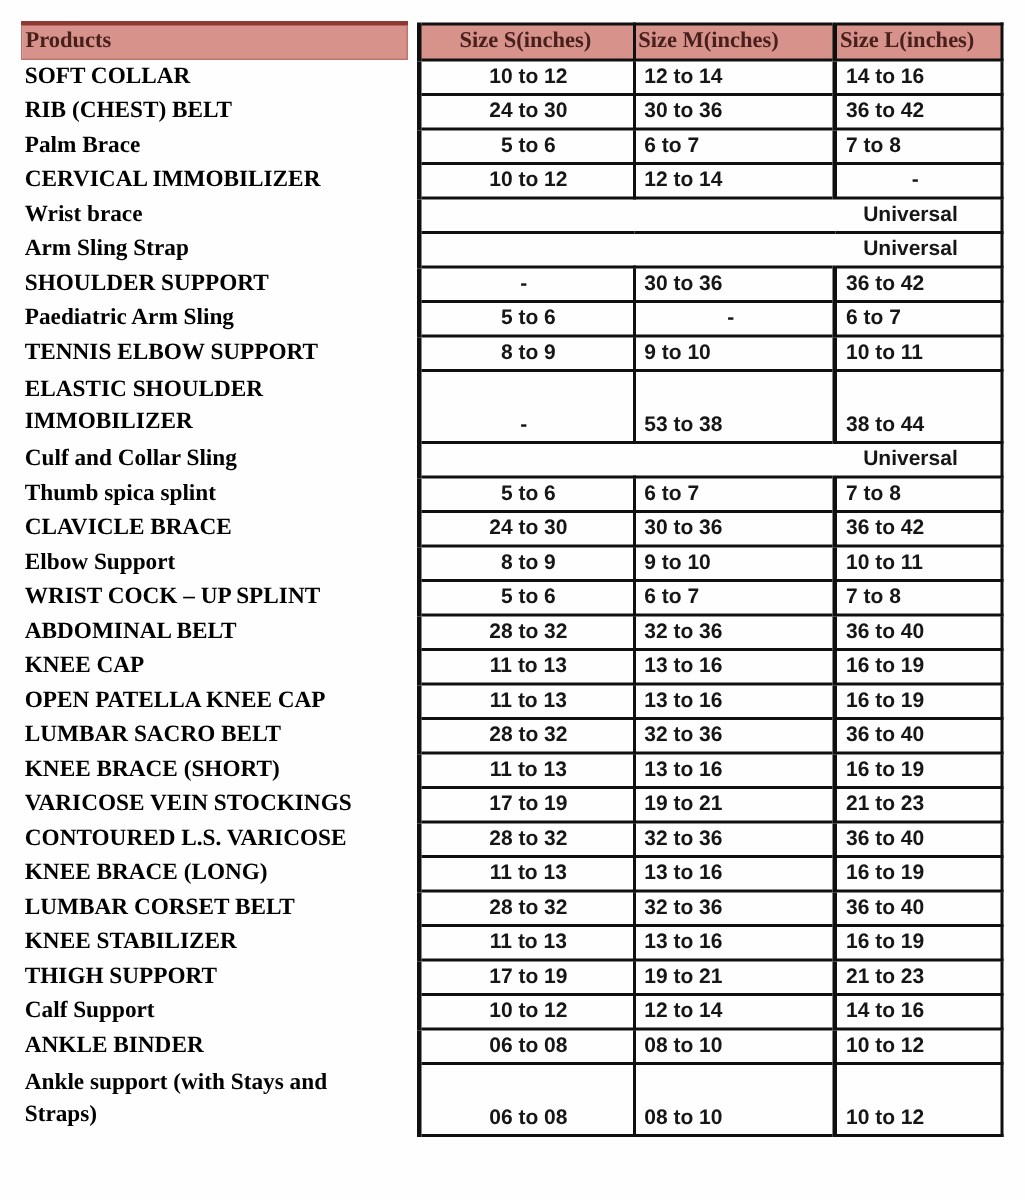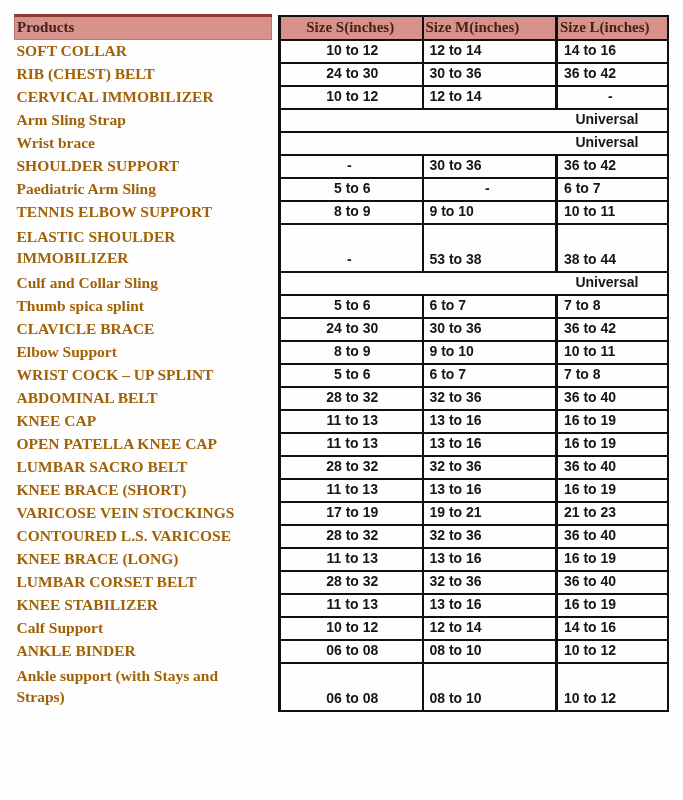--- a/index.html
+++ b/index.html
@@ -53,21 +53,21 @@
   th.size-h.s-col, td.size.s-col { border-left-width: 3px; text-align: center; }
   th.size-h.l-col, td.size.l-col { border-left-width: 3px; }
 
   
   tbody tr { height: 23px; }
   tbody tr.tall { height: 48px; }
   td.product {
     border: none;
     font-size: 15.5px;
     font-weight: 600;
-    color: #a16207;
+    color: #000000;
     padding: 0 2px 0 2px;
     line-height: 1.35;
     vertical-align: middle;
   }
   td.size {
     border: 2px solid var(--grid);
     font-family: "Liberation Sans", "DejaVu Sans", sans-serif;
     font-size: 14px;
     font-weight: 600;
     color: #161616;
@@ -110,33 +110,40 @@
           <td class="size l-col">14 to 16</td>
         </tr>
         <tr>
           <td class="product">RIB (CHEST) BELT</td>
           <td class="gap"></td>
           <td class="size s-col">24 to 30</td>
           <td class="size">30 to 36</td>
           <td class="size l-col">36 to 42</td>
         </tr>
         <tr>
+          <td class="product">Palm Brace</td>
+          <td class="gap"></td>
+          <td class="size s-col">5 to 6</td>
+          <td class="size">6 to 7</td>
+          <td class="size l-col">7 to 8</td>
+        </tr>
+        <tr>
           <td class="product">CERVICAL IMMOBILIZER</td>
           <td class="gap"></td>
           <td class="size s-col">10 to 12</td>
           <td class="size">12 to 14</td>
           <td class="size l-col dash">-</td>
         </tr>
         <tr>
+          <td class="product">Wrist brace</td>
+          <td class="gap"></td>
+          <td class="size s-col universal" colspan="3">Universal</td>
+        </tr>
+        <tr>
           <td class="product">Arm Sling Strap</td>
-          <td class="gap"></td>
-          <td class="size s-col universal" colspan="3">Universal</td>
-        </tr>
-        <tr>
-          <td class="product">Wrist brace</td>
           <td class="gap"></td>
           <td class="size s-col universal" colspan="3">Universal</td>
         </tr>
         <tr>
           <td class="product">SHOULDER SUPPORT</td>
           <td class="gap"></td>
           <td class="size s-col dash">-</td>
           <td class="size">30 to 36</td>
           <td class="size l-col">36 to 42</td>
         </tr>
@@ -256,20 +263,27 @@
           <td class="size s-col">28 to 32</td>
           <td class="size">32 to 36</td>
           <td class="size l-col">36 to 40</td>
         </tr>
         <tr>
           <td class="product">KNEE STABILIZER</td>
           <td class="gap"></td>
           <td class="size s-col">11 to 13</td>
           <td class="size">13 to 16</td>
           <td class="size l-col">16 to 19</td>
+        </tr>
+        <tr>
+          <td class="product">THIGH SUPPORT</td>
+          <td class="gap"></td>
+          <td class="size s-col">17 to 19</td>
+          <td class="size">19 to 21</td>
+          <td class="size l-col">21 to 23</td>
         </tr>
         <tr>
           <td class="product">Calf Support</td>
           <td class="gap"></td>
           <td class="size s-col">10 to 12</td>
           <td class="size">12 to 14</td>
           <td class="size l-col">14 to 16</td>
         </tr>
         <tr>
           <td class="product">ANKLE BINDER</td>

